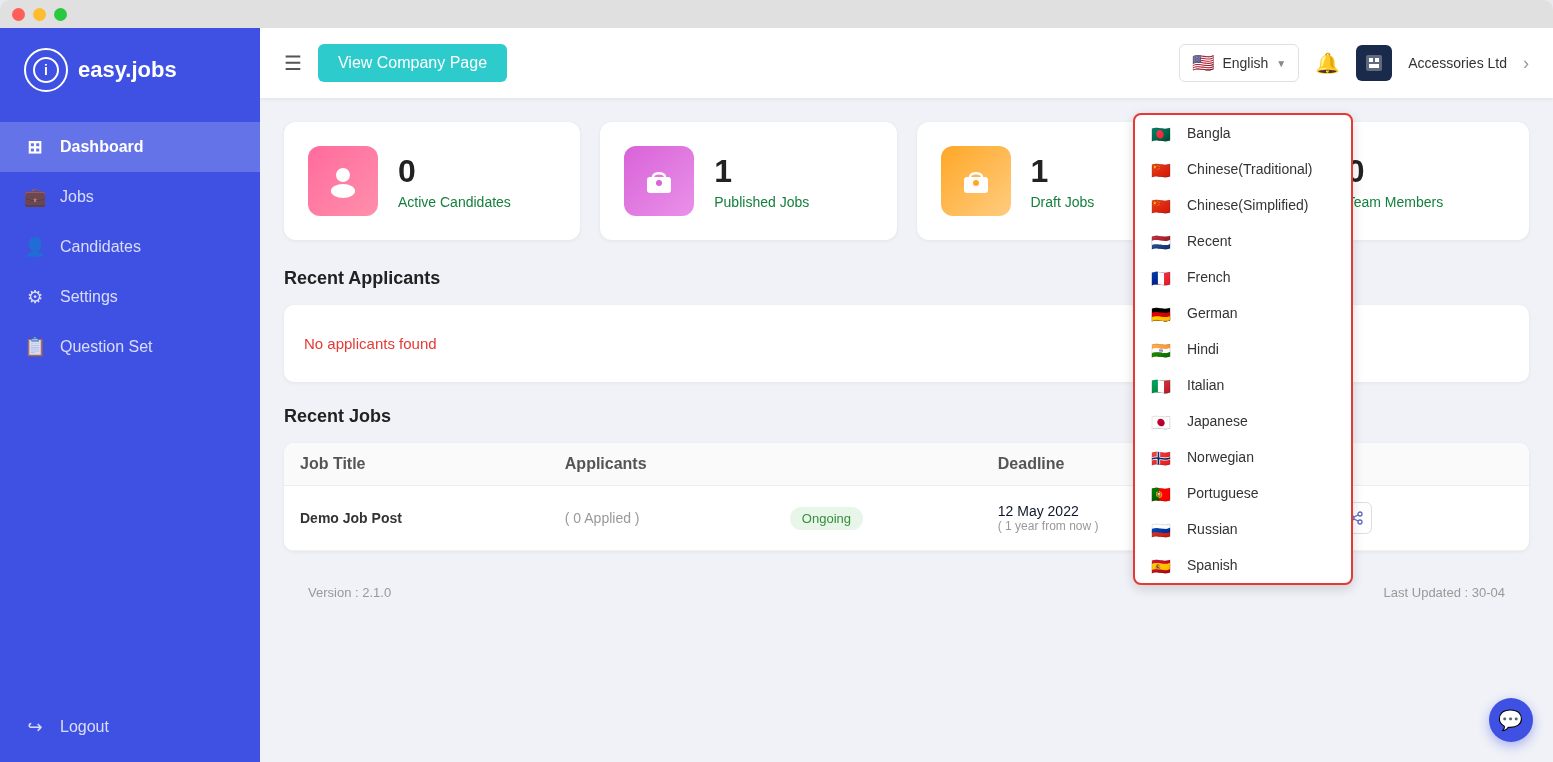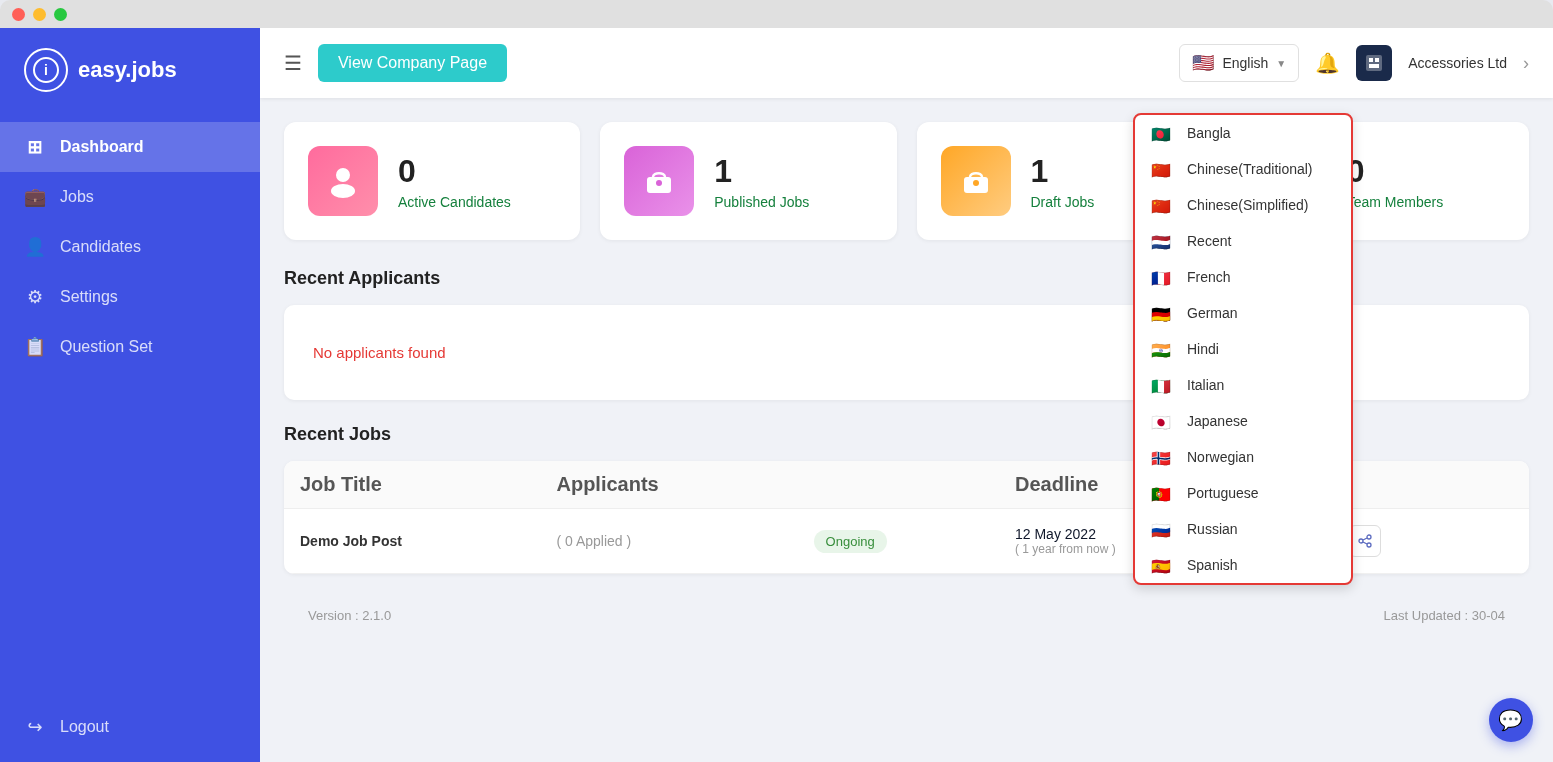--- a/index.html
+++ b/index.html
@@ -213,32 +213,32 @@
 
     .stat-info { display: flex; flex-direction: column; }
     .stat-number { font-size: 32px; font-weight: 700; color: #222; }
     .stat-label { font-size: 14px; color: #15803d; margin-top: 4px; }
 
     
     .section-title { font-size: 18px; font-weight: 700; color: #222; margin-bottom: 16px; }
     .section-card {
       background: white;
       border-radius: 10px;
-      padding: 29px;
+      padding: 20px;
       margin-bottom: 24px;
       box-shadow: 0 1px 4px rgba(0,0,0,0.06);
     }
     .no-applicants { color: #e53935; font-size: 15px; padding: 10px 0; }
 
     
     .jobs-table { width: 100%; border-collapse: collapse; }
     .jobs-table th {
       text-align: left;
       padding: 12px 16px;
-      font-size: 20px;
+      font-size: 16px;
       font-weight: 600;
       color: #555;
       border-bottom: 1px solid #eee;
       background: #fafafa;
     }
     .jobs-table td {
       padding: 16px;
       font-size: 14px;
       color: #333;
       border-bottom: 1px solid #f0f0f0;

